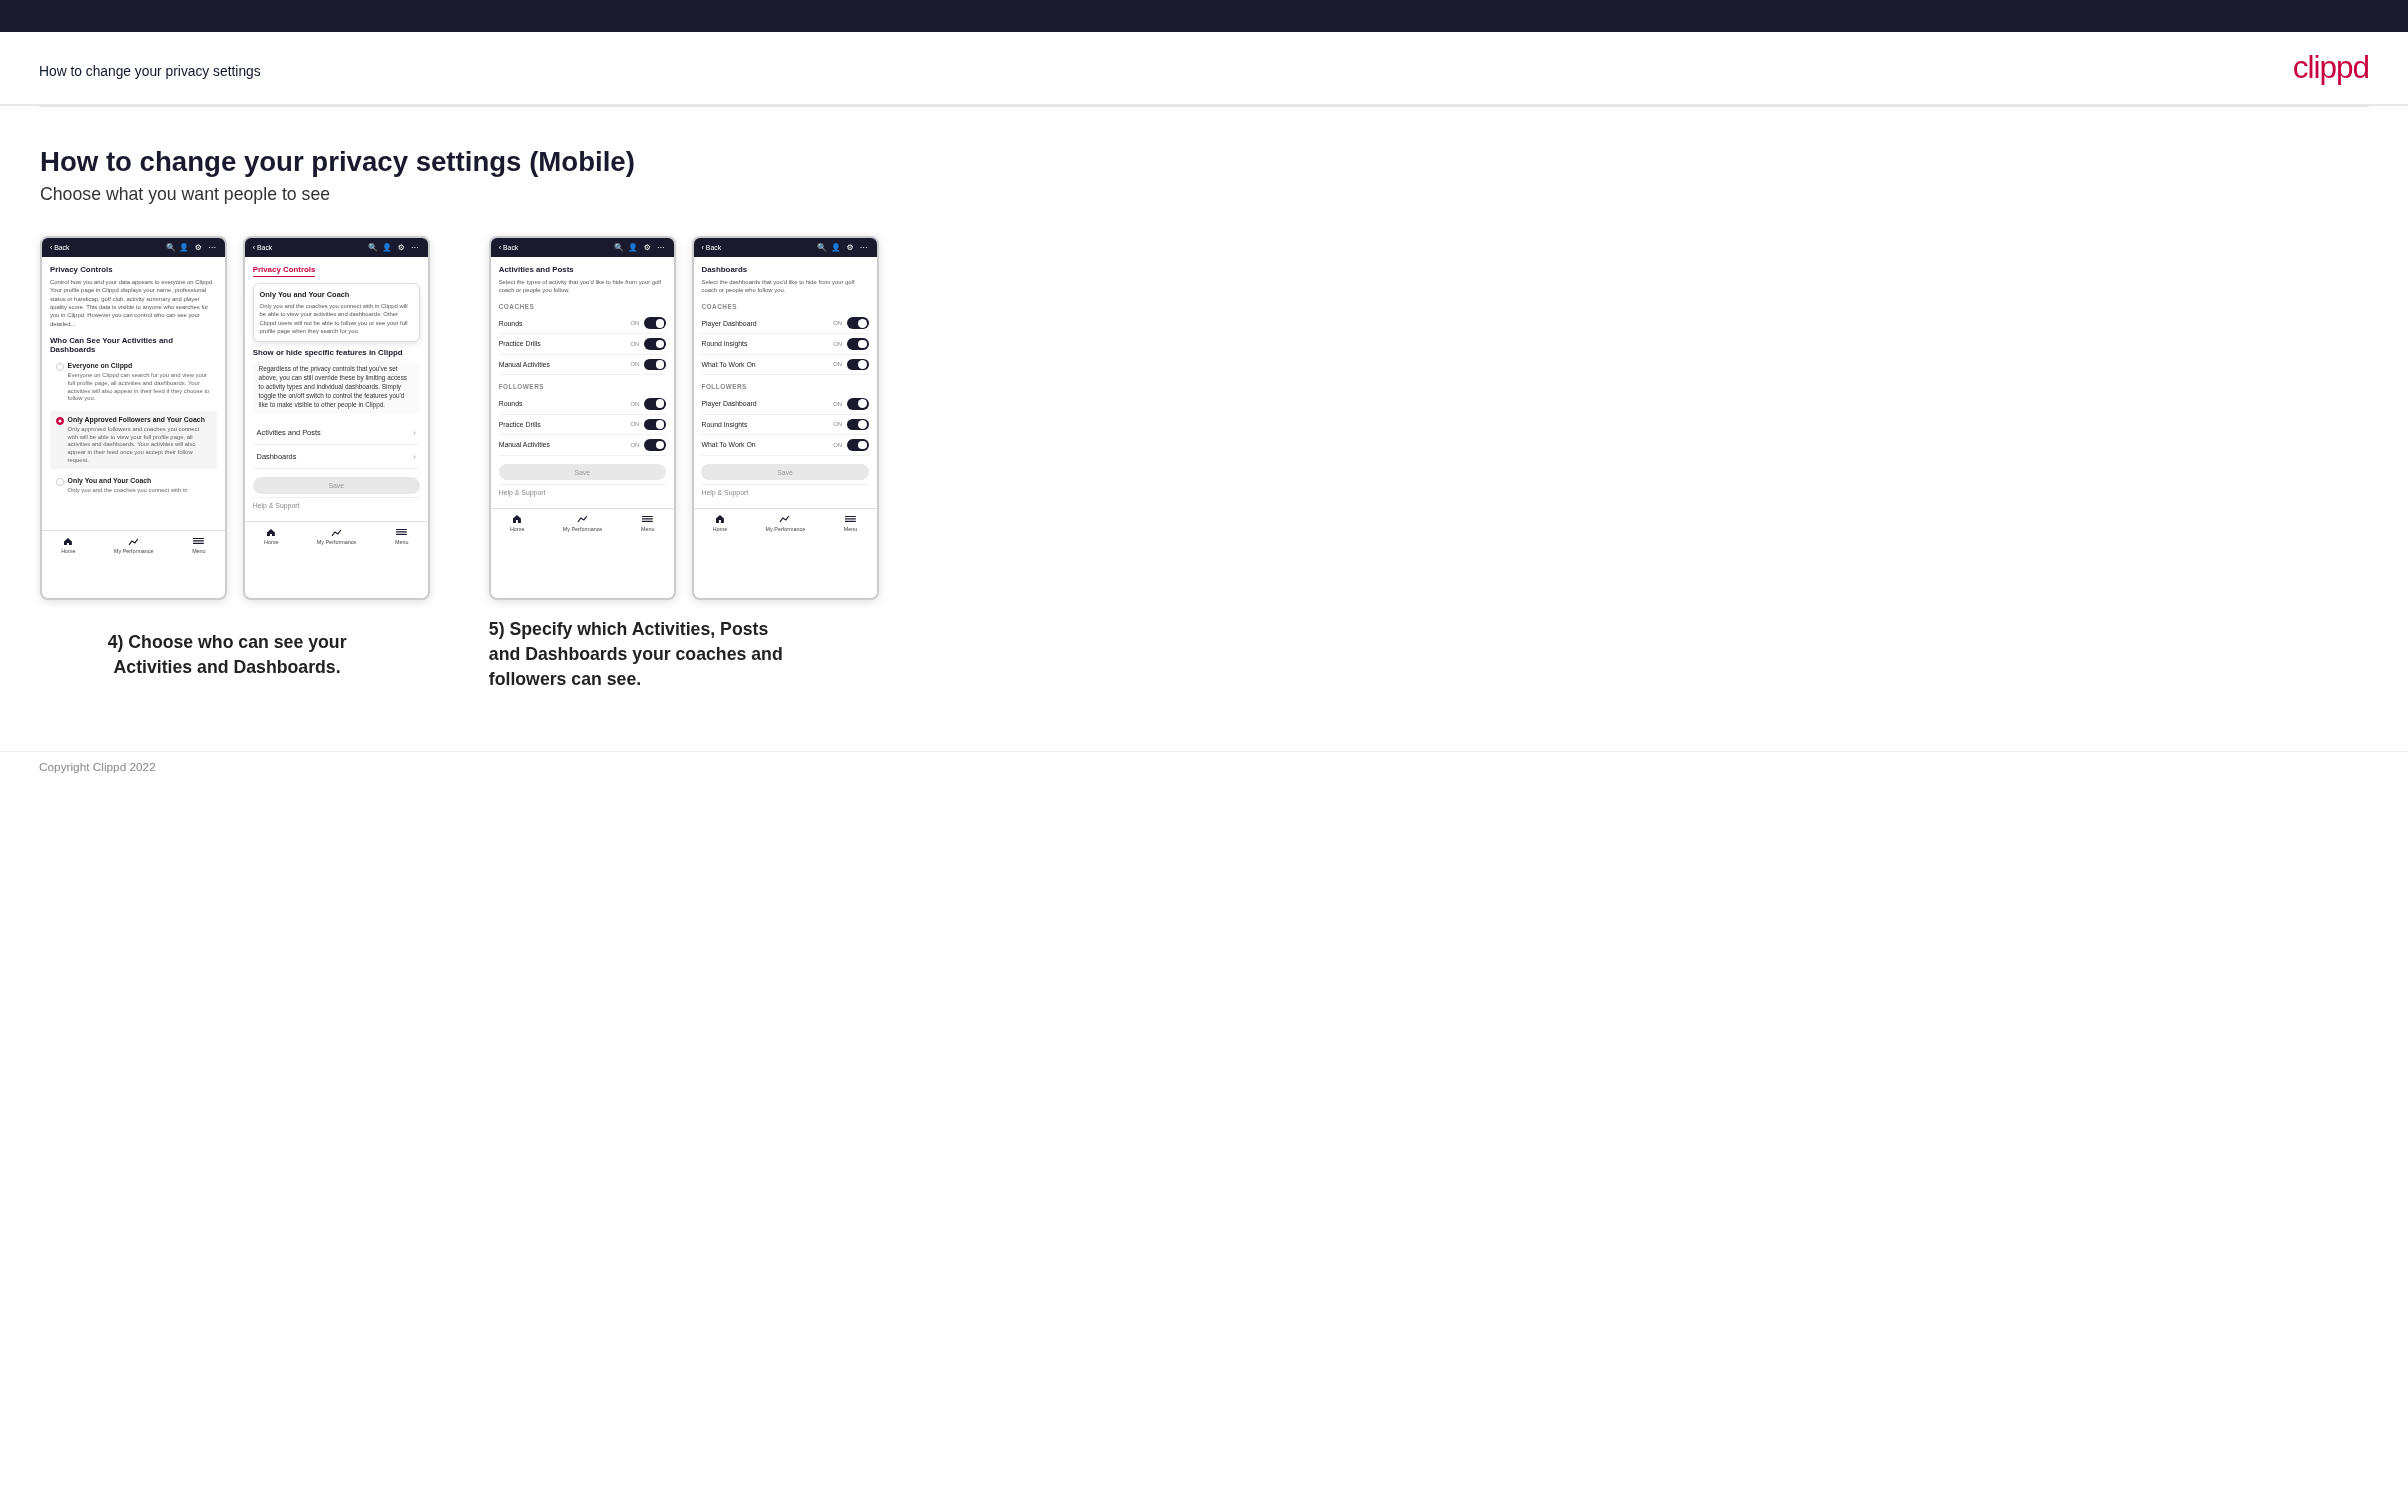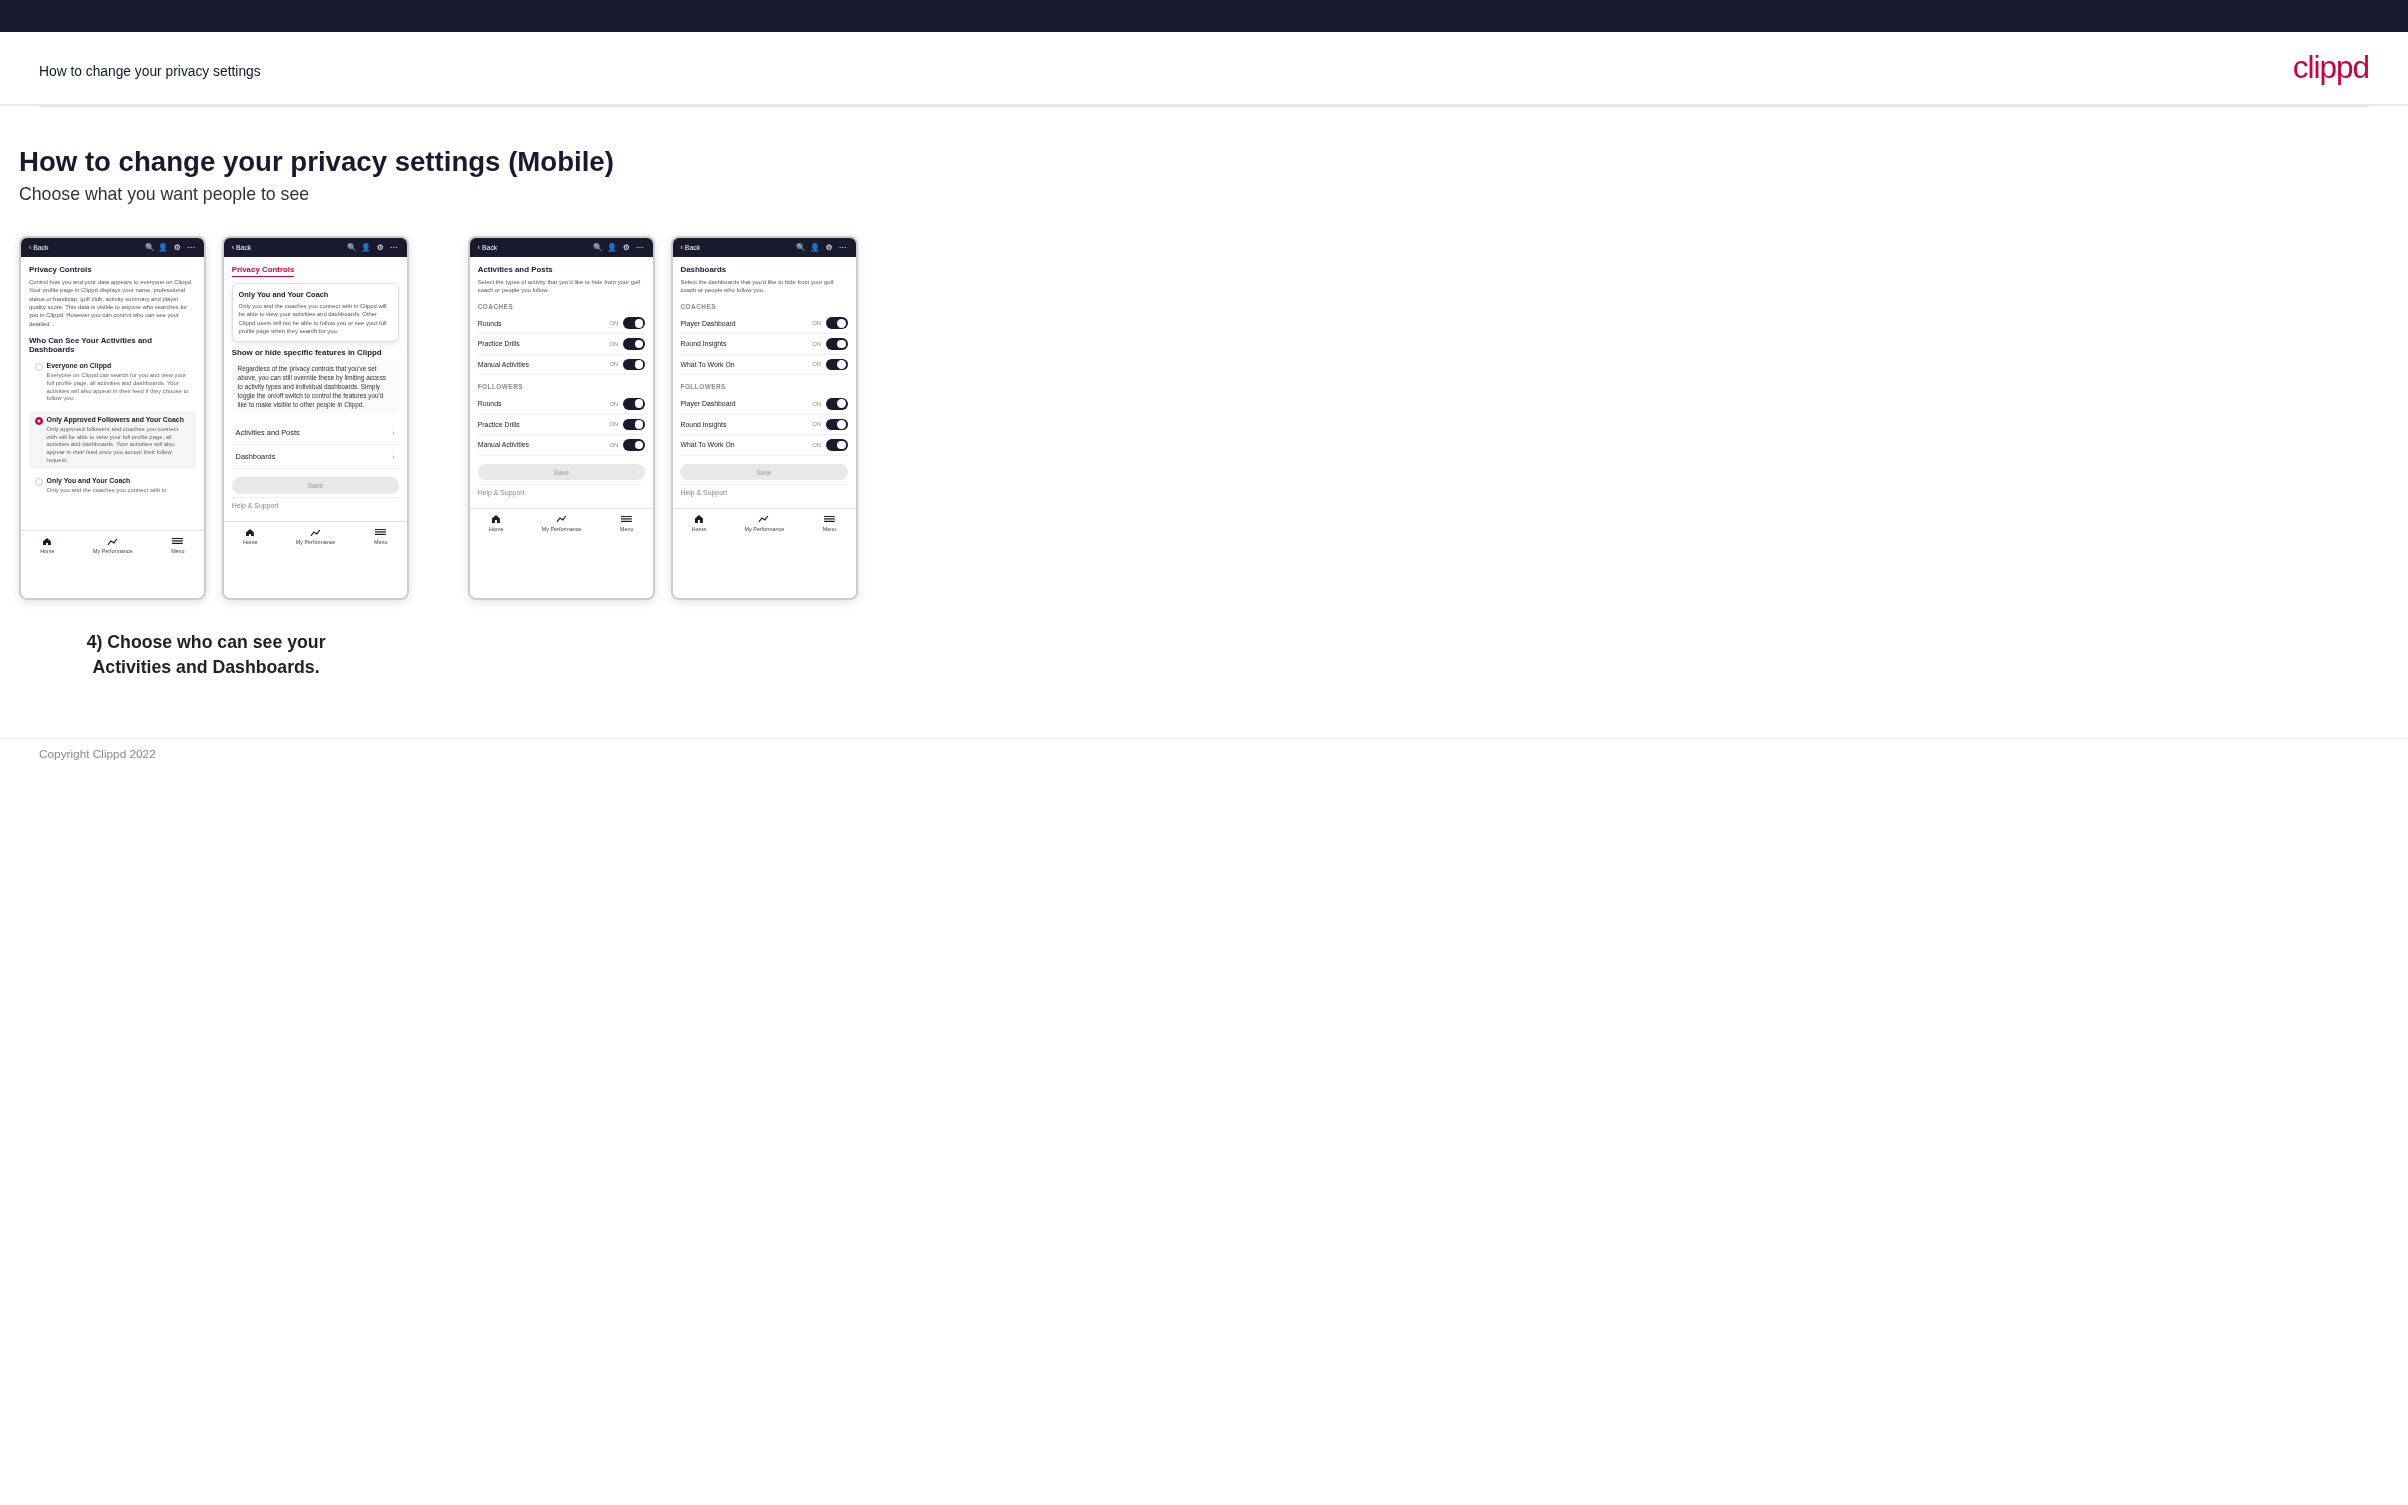--- a/index.html
+++ b/index.html
@@ -32,21 +32,21 @@
     }
     .logo {
       font-size: 31.5px;
       font-weight: 400;
       color: #c9003e;
       letter-spacing: -1px;
     }
 
     
     .main {
-      padding: 39px 39px 59px 19px;
+      padding: 39px 39px 59px 40px;
       max-width: 1379px;
     }
     .page-title {
       font-size: 27.6px;
       font-weight: 800;
       color: #1a1a2e;
       margin-bottom: 5.9px;
     }
     .page-subtitle {
       font-size: 17.7px;
@@ -737,20 +737,25 @@
                     <line x1="0" y1="4" x2="11" y2="4" stroke="#1a1a2e" stroke-width="1.2"></line>
                     <line x1="0" y1="6.5" x2="11" y2="6.5" stroke="#1a1a2e" stroke-width="1.2"></line>
                   </svg>
               </div>
               <span class="nav-label">Menu</span>
             </div>
           </div>
         </div>
       </div>
 
+      <div class="caption-left" style="margin-top: 17.7px;">
+        <span>5) Specify which Activities, Posts</span><br>
+        <span>and Dashboards your  coaches and</span><br>
+        <span>followers can see.</span>
+      </div>
     </div>
 
   </div>
 </main>
 
 <footer class="footer">
   <span>Copyright Clippd 2022</span>
 </footer>
 
 

